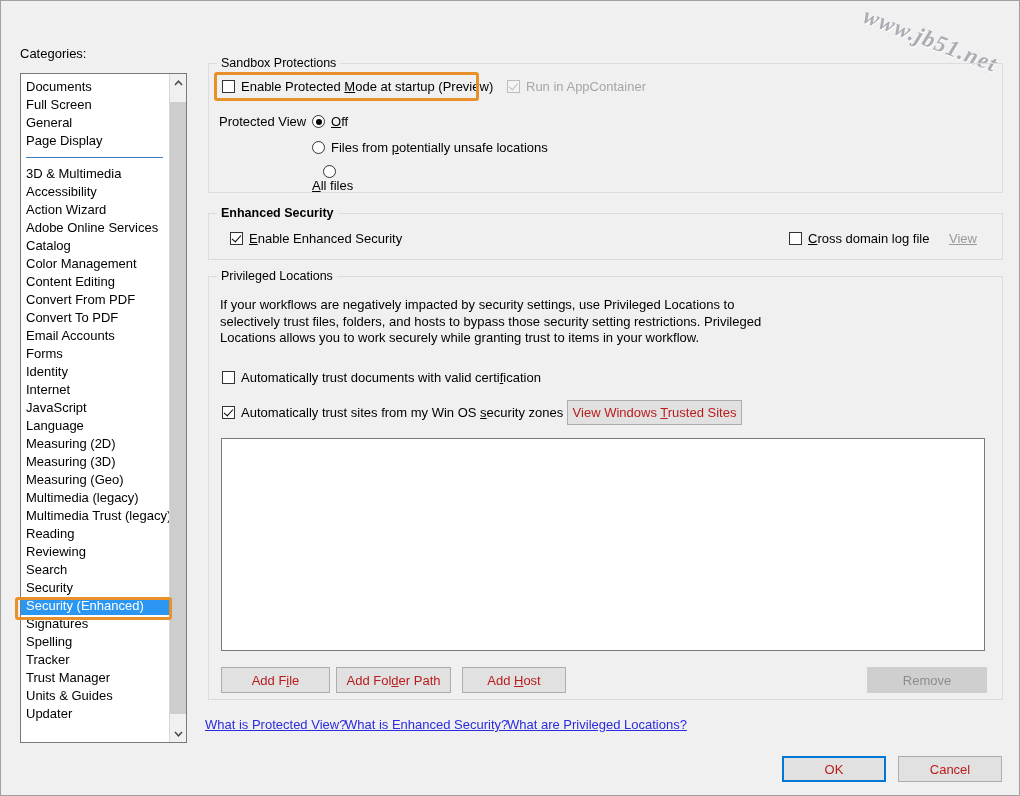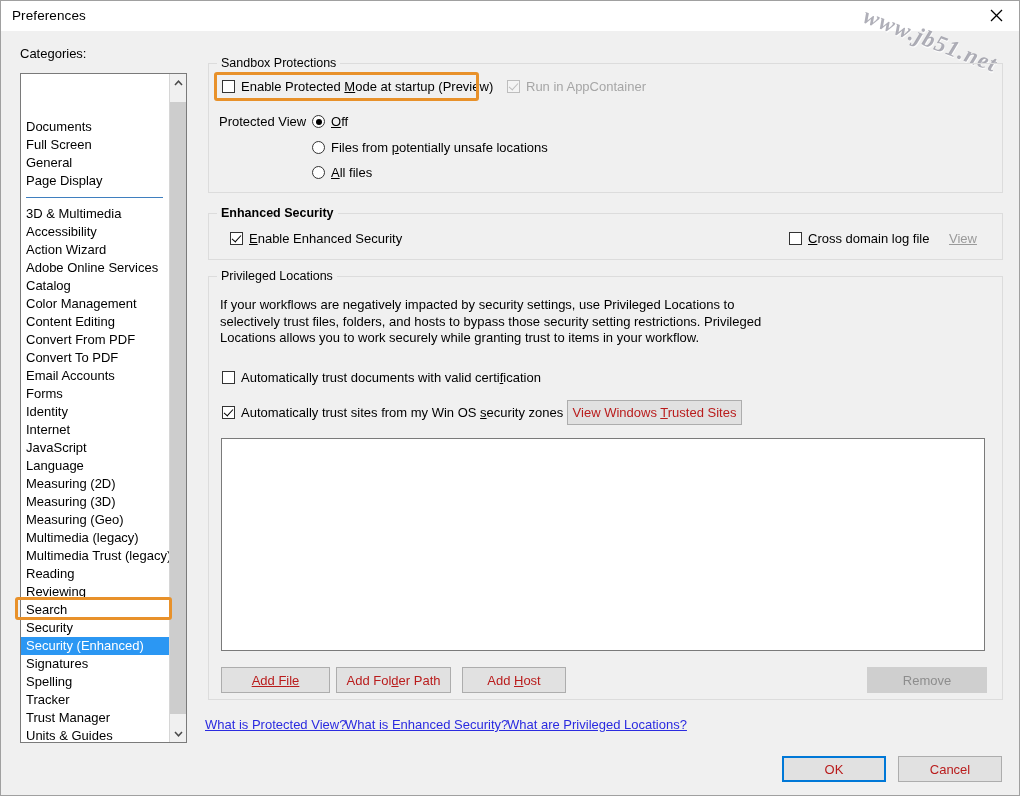--- a/index.html
+++ b/index.html
@@ -65,21 +65,20 @@
     width: 167px; height: 670px;
     background: #fff;
     border: 1px solid #7a7a7a;
     box-sizing: border-box;
     overflow: hidden;
   }
   #cat-items {
     position: absolute; left: 0; top: 0;
     width: 148px;
     padding: 4px 0 0 0;
-    margin-top: 40px;
   }
   .cat-item {
     height: 18px; line-height: 18px;
     padding-left: 5px;
     font-size: 13px;
     white-space: nowrap;
     cursor: default;
   }
   .cat-item.selected {
     background: #2b97f3;
@@ -223,21 +222,21 @@
     background: #e1e1e1;
     border: 1px solid #adadad;
     box-sizing: border-box;
     font-size: 13px;
     display: flex; align-items: center; justify-content: center;
     cursor: default;
     color: #b91c1c;
   }
   .btn.disabled { color: #8d8d8d; border-color: #cfcfcf; background:#cfcfcf; }
   #btn-view-trusted { left: 566px; top: 399px; width: 175px; height: 25px; }
-  #btn-add-file   { left: 220px; top: 666px; width: 109px; height: 26px; text-decoration: underline; }
+  #btn-add-file   { left: 220px; top: 666px; width: 109px; height: 26px; }
   #btn-add-folder { left: 335px; top: 666px; width: 115px; height: 26px; }
   #btn-add-host   { left: 461px; top: 666px; width: 104px; height: 26px; }
   #btn-remove     { left: 866px; top: 666px; width: 120px; height: 26px; }
   #btn-ok {
     left: 781px; top: 755px; width: 104px; height: 26px;
     border: 2px solid #0078d7; background: #e1e1e1;
   }
   #btn-cancel { left: 897px; top: 755px; width: 104px; height: 26px; }
 
   
@@ -257,29 +256,20 @@
     font-size: 13px; color: #9a9a9a;
     text-decoration: underline;
     cursor: default;
   }
 </style>
 </head>
 <body>
 
 <div id="root">
 
-  <div id="titlebar">
-    <div id="title-text">Preferences</div>
-    <div id="close-btn">
-      <svg width="13" height="13" viewBox="0 0 13 13" aria-hidden="true">
-        <line x1="1" y1="1" x2="12" y2="12" stroke="#000" stroke-width="1.2"></line>
-        <line x1="12" y1="1" x2="1" y2="12" stroke="#000" stroke-width="1.2"></line>
-      </svg>
-    </div>
-  </div>
 
   <div id="watermark">www.jb51.net</div>
 
   <div id="cat-label">Categories:</div>
 
   <div id="cat-listbox">
     <div id="cat-items">
       <div class="cat-item">Documents</div>
       <div class="cat-item">Full Screen</div>
       <div class="cat-item">General</div>
@@ -353,21 +343,21 @@
   <div id="protected-view-label">Protected View</div>
 
   <div class="rb" style="left:311px; top:113px;">
     <span class="radio checked"></span>
     <span><span class="ul">O</span>ff</span>
   </div>
   <div class="rb" style="left:311px; top:139px;">
     <span class="radio"></span>
     <span>Files from <span class="ul">p</span>otentially unsafe locations</span>
   </div>
-  <div class="rb" style="left:311px; top:164px;">
+  <div class="rb" style="left:311px; top:164px;flex-direction:column;">
     <span class="radio"></span>
     <span><span class="ul">A</span>ll files</span>
   </div>
 
   <div class="groupbox" id="gb-enhanced">
     <div class="group-title">Enhanced Security</div>
   </div>
 
   <div class="cb" style="left:229px; top:230px;">
     <span class="box checked"></span>

